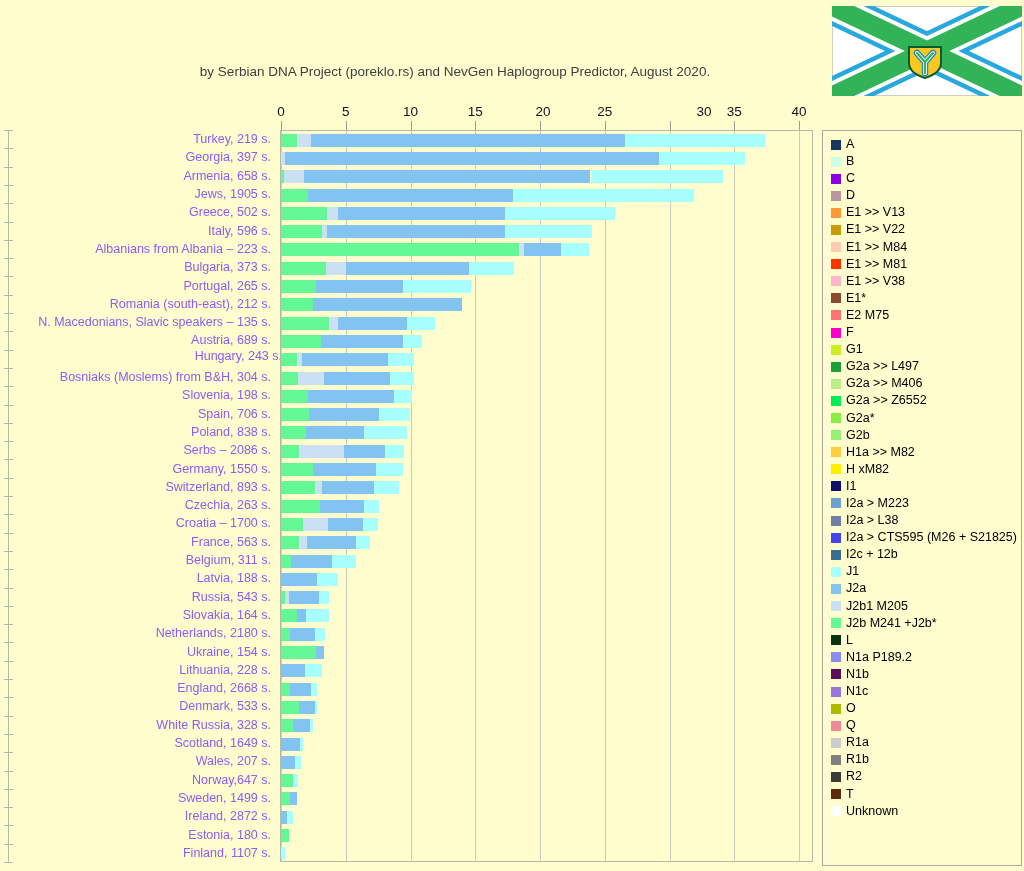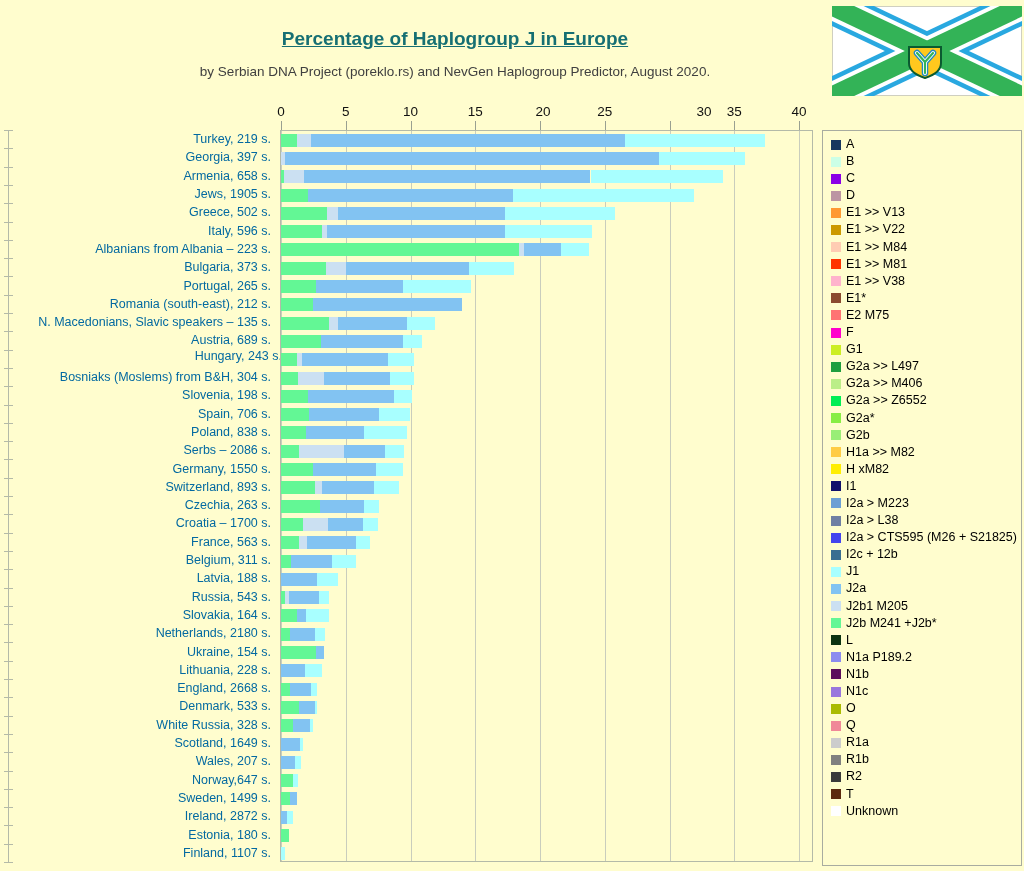--- a/index.html
+++ b/index.html
@@ -13,38 +13,37 @@
   .xaxis-label{position:absolute;width:50px;text-align:center;top:104px;
                font-size:13.5px;color:#111;}
   .xtick{position:absolute;top:121px;width:1px;height:9px;background:#99a091;}
   .plot{position:absolute;left:280px;top:130px;width:533px;height:732px;
         border:1px solid #b4baa8;box-sizing:border-box;}
   .gridline{position:absolute;top:0;bottom:0;width:1px;background:#c9cdbd;}
   .bar-seg{position:absolute;height:13px;}
   .cat-axis-line{position:absolute;left:8px;top:130px;width:1px;height:733px;background:#b4baa8;}
   .cat-tick{position:absolute;left:4px;width:9px;height:1px;background:#b4baa8;}
   .row-label{position:absolute;left:0;width:271px;text-align:right;font-size:12.5px;
-             color:#0369a1;height:16px;line-height:16px;white-space:nowrap;}
+             color:#8b5cf6;height:16px;line-height:16px;white-space:nowrap;}
   .legend{position:absolute;left:822px;top:130px;width:200px;height:736px;
           border:1px solid #a8aca0;box-sizing:border-box;padding:5px 2px 0 8px;
           background:#FFFDCE;}
   .legend-entry{display:flex;align-items:flex-start;line-height:17.1px;font-size:12.5px;color:#000;}
   .legend-chip{flex:0 0 auto;width:10px;height:10px;margin:3.5px 5px 0 0;}
   .legend-chip.dotted{background-image:
       linear-gradient(45deg, rgba(255,255,255,.65) 25%, transparent 25%, transparent 75%, rgba(255,255,255,.65) 75%),
       linear-gradient(45deg, rgba(255,255,255,.65) 25%, transparent 25%, transparent 75%, rgba(255,255,255,.65) 75%);
       background-size:4px 4px;background-position:0 0,2px 2px;}
   .legend-text{flex:1 1 auto;}
 </style>
 </head>
 <body>
 
 <div class="page">
 
-  <div class="title">Percentage of Haplogroup J in Europe</div>
   <div class="subtitle">by Serbian DNA Project (poreklo.rs) and NevGen Haplogroup Predictor, August 2020.</div>
 
   <svg class="flag" viewBox="0 0 190 90" preserveAspectRatio="none">
     <rect x="0.5" y="0.5" width="189" height="89" fill="#FFFFFF" stroke="#cfcfc0" stroke-width="1"></rect>
     <g>
       <line x1="0" y1="0" x2="190" y2="90" stroke="#29A8E0" stroke-width="36"></line>
       <line x1="190" y1="0" x2="0" y2="90" stroke="#29A8E0" stroke-width="36"></line>
       <line x1="0" y1="0" x2="190" y2="90" stroke="#FFFFFF" stroke-width="27"></line>
       <line x1="190" y1="0" x2="0" y2="90" stroke="#FFFFFF" stroke-width="27"></line>
       <line x1="0" y1="0" x2="190" y2="90" stroke="#33B357" stroke-width="19"></line>

